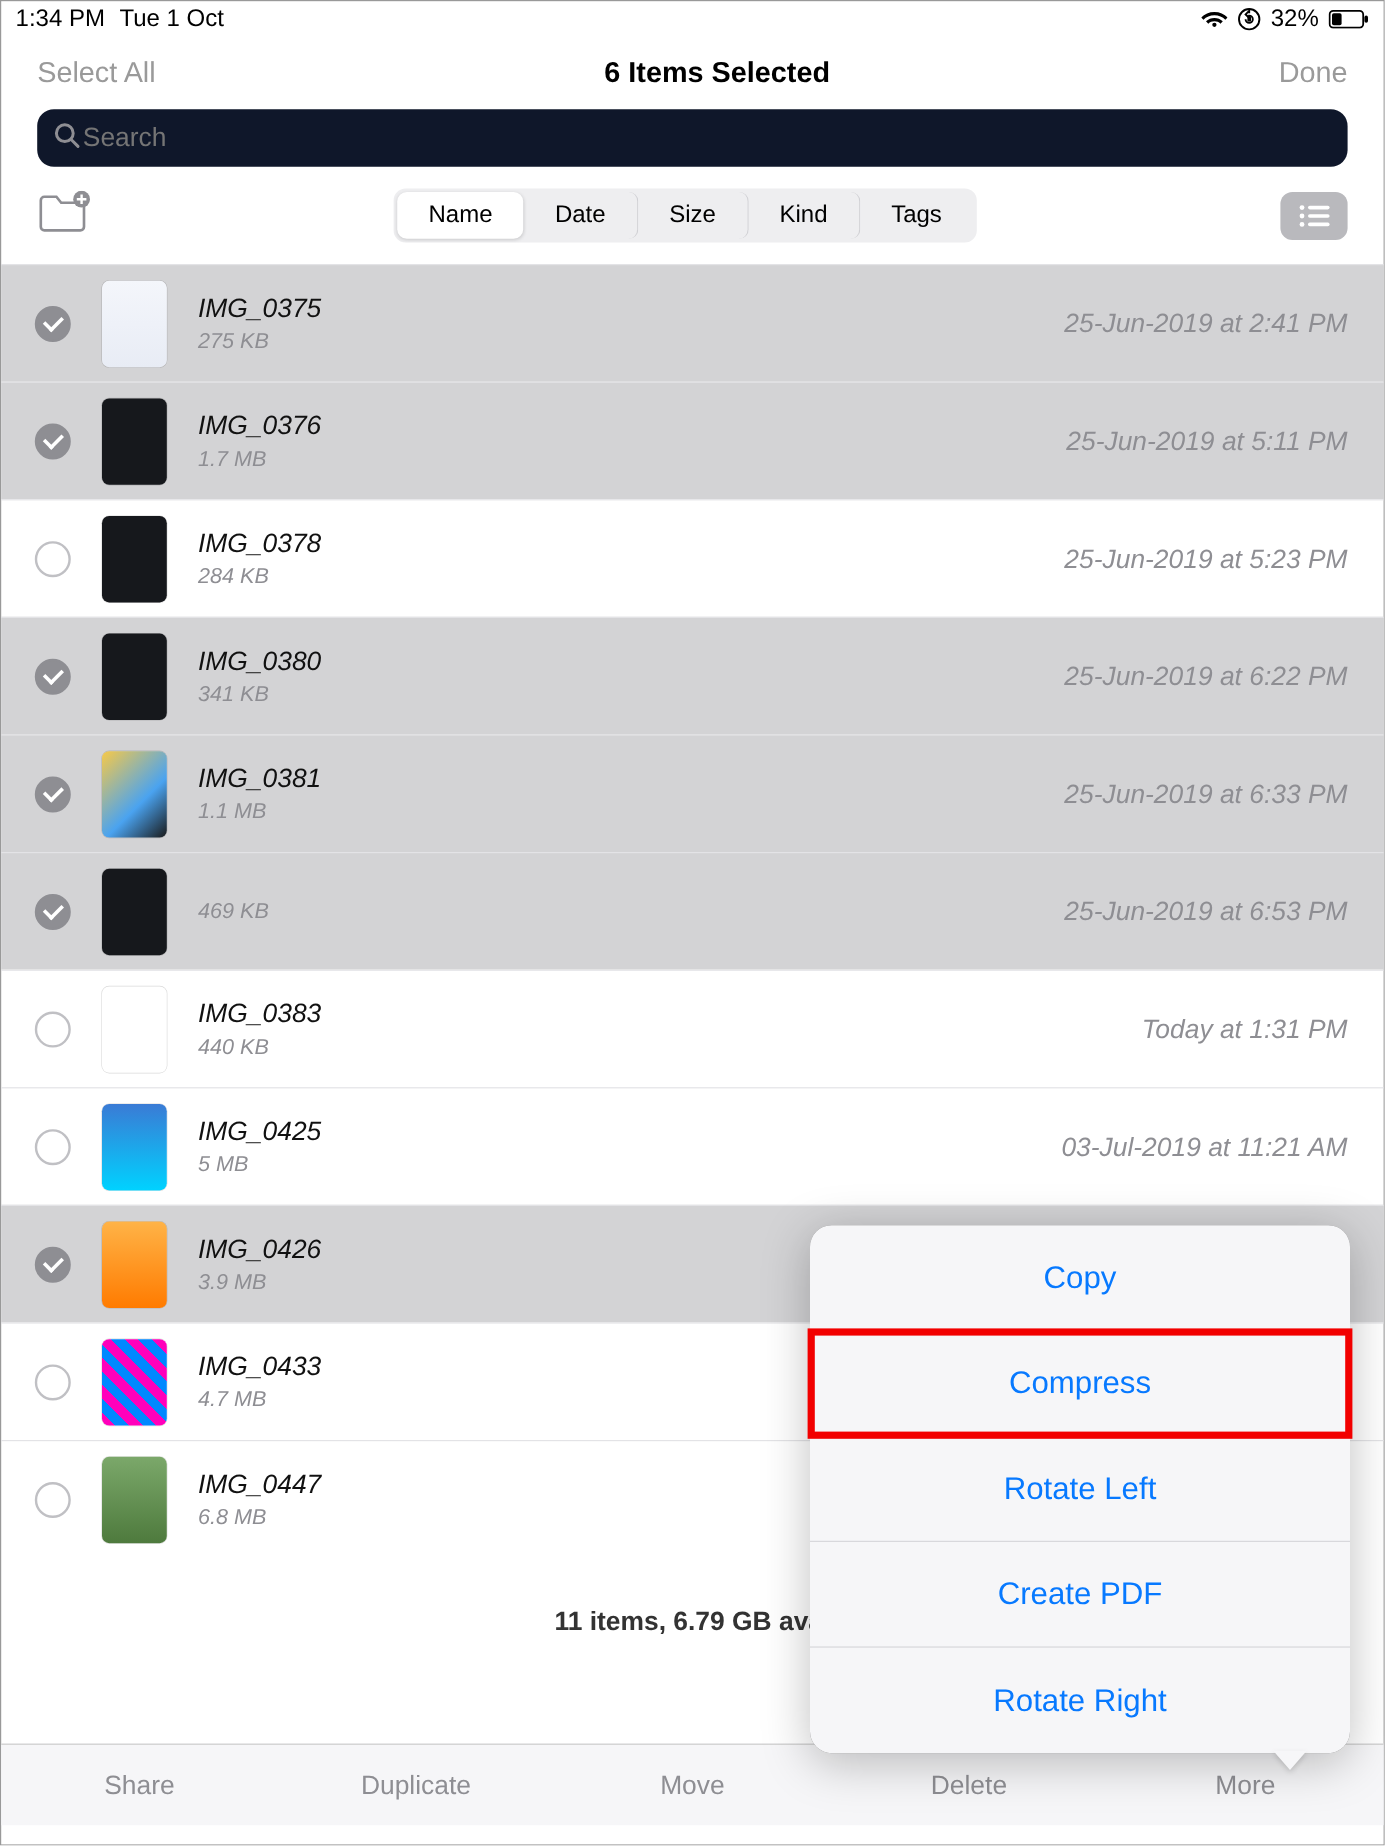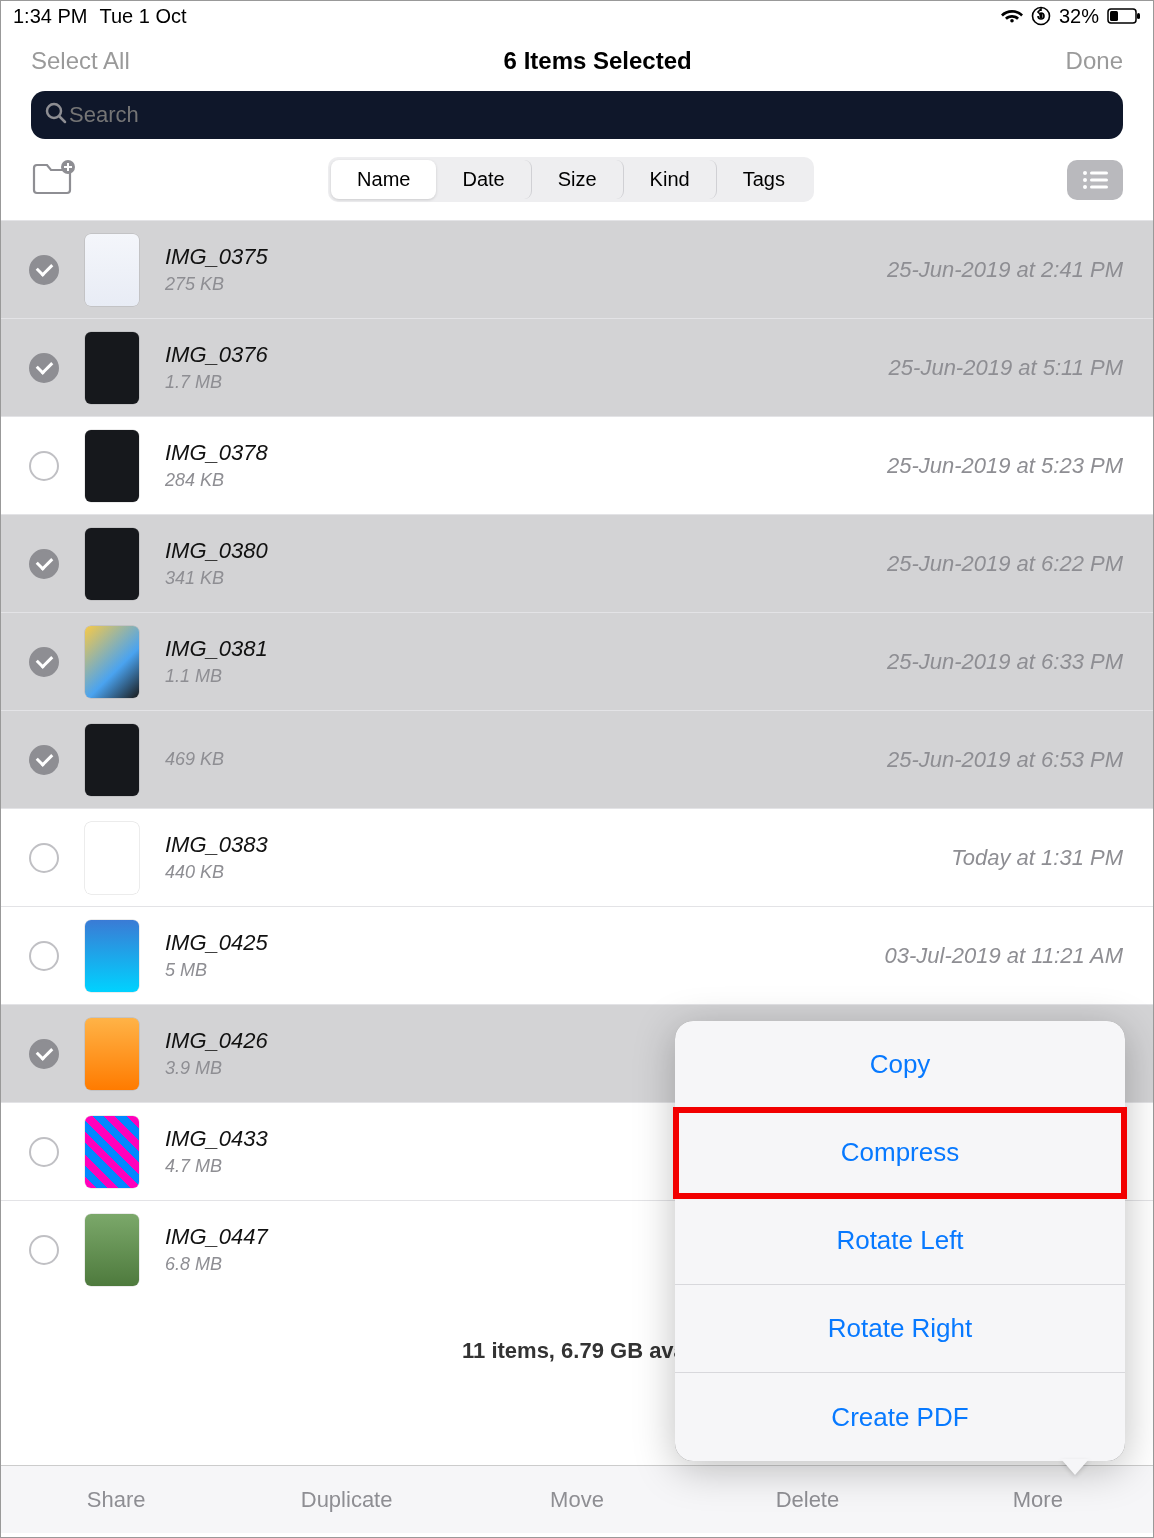--- a/index.html
+++ b/index.html
@@ -96,21 +96,21 @@
   .file-date { font-size:22px; color:#8e8e93; white-space:nowrap; }
 
   
   .summary {
     text-align:center; font-size:22px; font-weight:600; color:#333;
     padding:40px 0 24px 0;
   }
 
   
   .bottom-bar {
-    position:absolute; bottom:4px; left:0; right:0; height:68px;
+    position:absolute; bottom:16px; left:0; right:0; height:68px;
     display:flex; align-items:center; justify-content:space-around;
     background:#f6f6f8; border-top:1px solid #ccc;
     font-size:22px; color:#8e8e93;
   }
   .bottom-item { flex:1; text-align:center; }
 
   
   .popup {
     position:absolute; right:28px; bottom:76px; width:450px;
     background:#737373; border-radius:18px;
@@ -329,17 +329,17 @@
     <div class="bottom-item">Duplicate</div>
     <div class="bottom-item">Move</div>
     <div class="bottom-item">Delete</div>
     <div class="bottom-item">More</div>
   </div>
 
   <div class="popup">
     <div class="popup-item">Copy</div>
     <div class="popup-item hl">Compress</div>
     <div class="popup-item">Rotate Left</div>
+    <div class="popup-item">Create PDF</div>
     <div class="popup-item">Rotate Right</div>
-    <div class="popup-item">Create PDF</div>
   </div>
 
 </div>
 
 </body></html>

